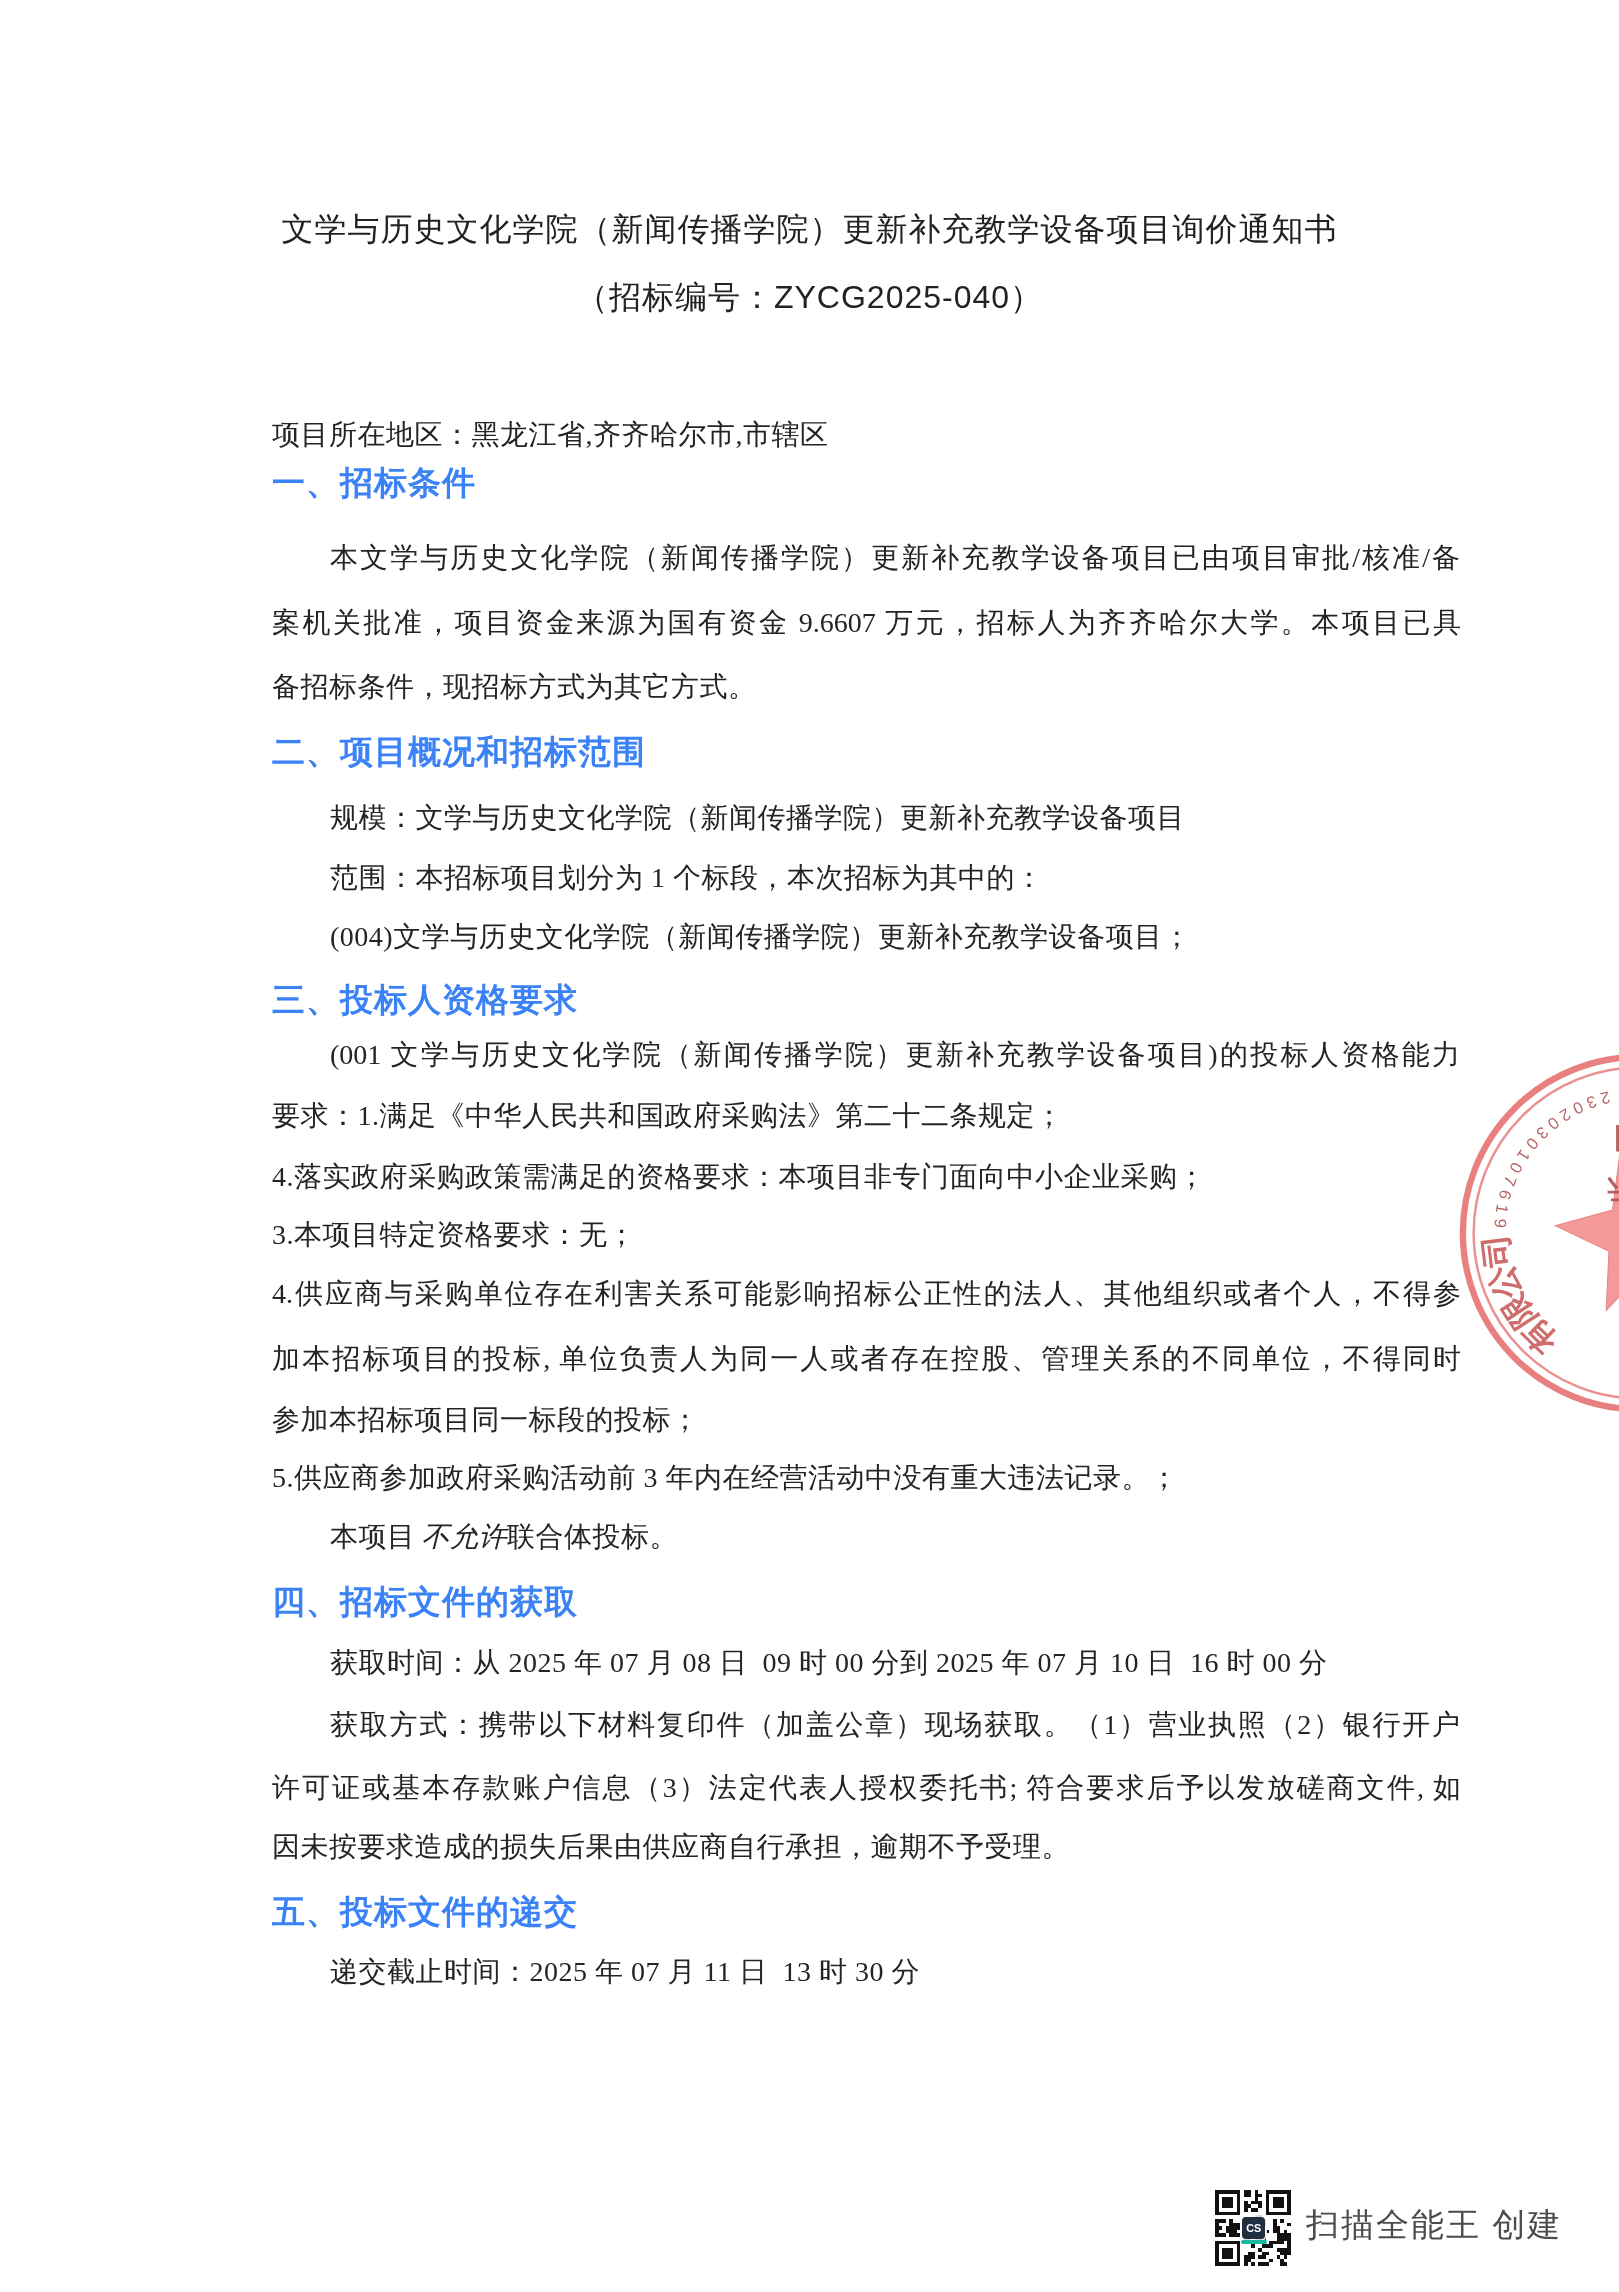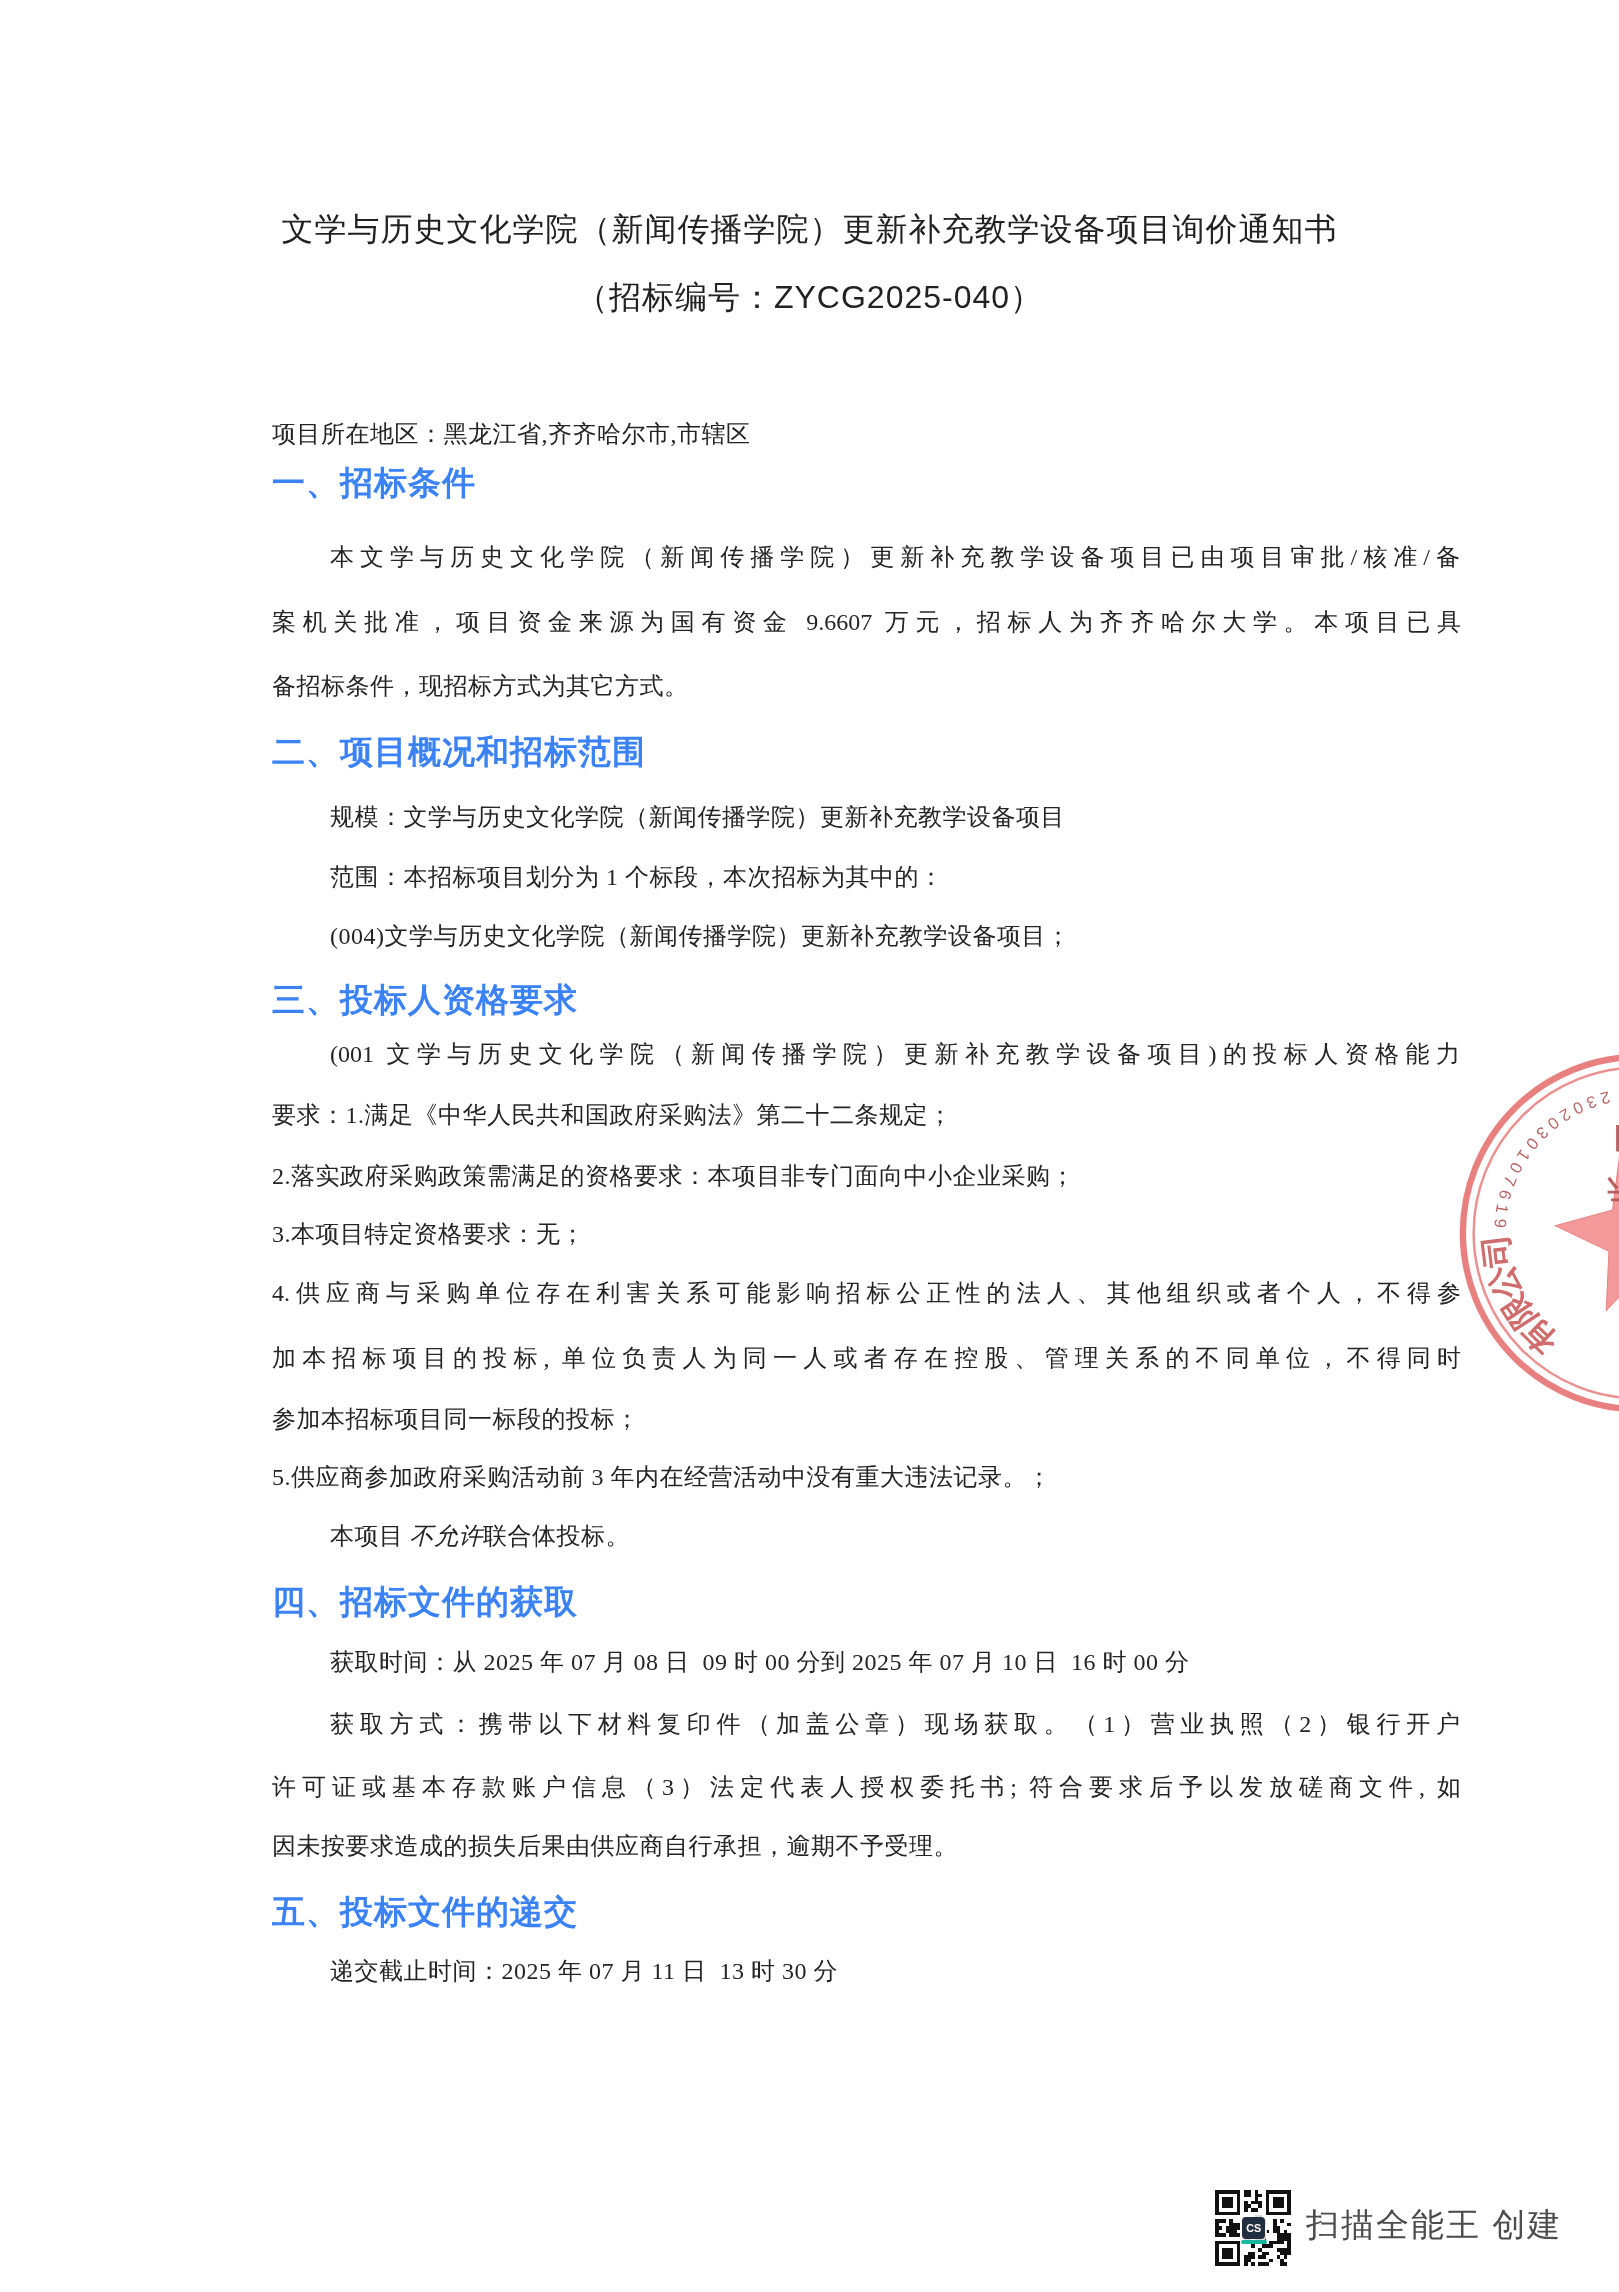--- a/index.html
+++ b/index.html
@@ -11,21 +11,21 @@
   }
   .page{position:absolute;inset:0;padding-left:28px;}
   
   .title{
     position:absolute;left:0;right:0;text-align:center;
     font-family:"Liberation Sans","DejaVu Sans",sans-serif;
     font-size:32px;font-weight:500;color:#222;letter-spacing:1px;white-space:pre;
   }
   
   .ln{
-    position:absolute;font-size:24px;line-height:39px;white-space:pre;
+    position:absolute;font-size:28px;line-height:39px;white-space:pre;
     color:#242424;letter-spacing:0.5px;
   }
   .jl{ 
     white-space:normal;text-align:justify;text-align-last:justify;letter-spacing:0;
   }
   .hd{
     position:absolute;font-family:"Liberation Sans","DejaVu Sans",sans-serif;
     font-size:33px;font-weight:700;color:#3b82f6;letter-spacing:1px;white-space:pre;
   }
   .it{font-style:italic;margin-left:5.9px;}
@@ -64,21 +64,21 @@
   <div class="ln" style="left:272px;top:667px;">备招标条件，现招标方式为其它方式。</div>
 
   <div class="hd" style="left:272px;top:730px;">二、项目概况和招标范围</div>
   <div class="ln" style="left:330px;top:798px;">规模：文学与历史文化学院（新闻传播学院）更新补充教学设备项目</div>
   <div class="ln" style="left:330px;top:858px;">范围：本招标项目划分为 1 个标段，本次招标为其中的：</div>
   <div class="ln" style="left:330px;top:917px;">(004)文学与历史文化学院（新闻传播学院）更新补充教学设备项目；</div>
 
   <div class="hd" style="left:272px;top:978px;">三、投标人资格要求</div>
   <div class="ln jl" style="left:330px;top:1035px;width:1130px;">(001 文学与历史文化学院（新闻传播学院）更新补充教学设备项目)的投标人资格能力</div>
   <div class="ln" style="left:272px;top:1096px;">要求：1.满足《中华人民共和国政府采购法》第二十二条规定；</div>
-  <div class="ln" style="left:272px;top:1157px;">2.落实政府采购政策需满足的资格要求：本项目非专门面向中小企业采购；</div>
+  <div class="ln" style="left:272px;top:1157px;">4.落实政府采购政策需满足的资格要求：本项目非专门面向中小企业采购；</div>
   <div class="ln" style="left:272px;top:1215px;">3.本项目特定资格要求：无；</div>
   <div class="ln jl" style="left:272px;top:1274px;width:1189px;">4.供应商与采购单位存在利害关系可能影响招标公正性的法人、其他组织或者个人，不得参</div>
   <div class="ln" style="left:272px;top:1400px;">参加本招标项目同一标段的投标；</div>
   <div class="ln jl" style="left:272px;top:1339px;width:1189px;">加本招标项目的投标, 单位负责人为同一人或者存在控股、管理关系的不同单位，不得同时</div>
   <div class="ln" style="left:272px;top:1458px;">5.供应商参加政府采购活动前 3 年内在经营活动中没有重大违法记录。；</div>
   <div class="ln" style="left:330px;top:1517px;"><span>本项目</span><span class="it">不允许</span><span>联合体投标。</span></div>
 
   <div class="hd" style="left:272px;top:1580px;">四、招标文件的获取</div>
   <div class="ln" style="left:330px;top:1643px;">获取时间：从 2025 年 07 月 08 日  09 时 00 分到 2025 年 07 月 10 日  16 时 00 分</div>
   <div class="ln jl" style="left:330px;top:1705px;width:1130px;">获取方式：携带以下材料复印件（加盖公章）现场获取。（1）营业执照（2）银行开户</div>

